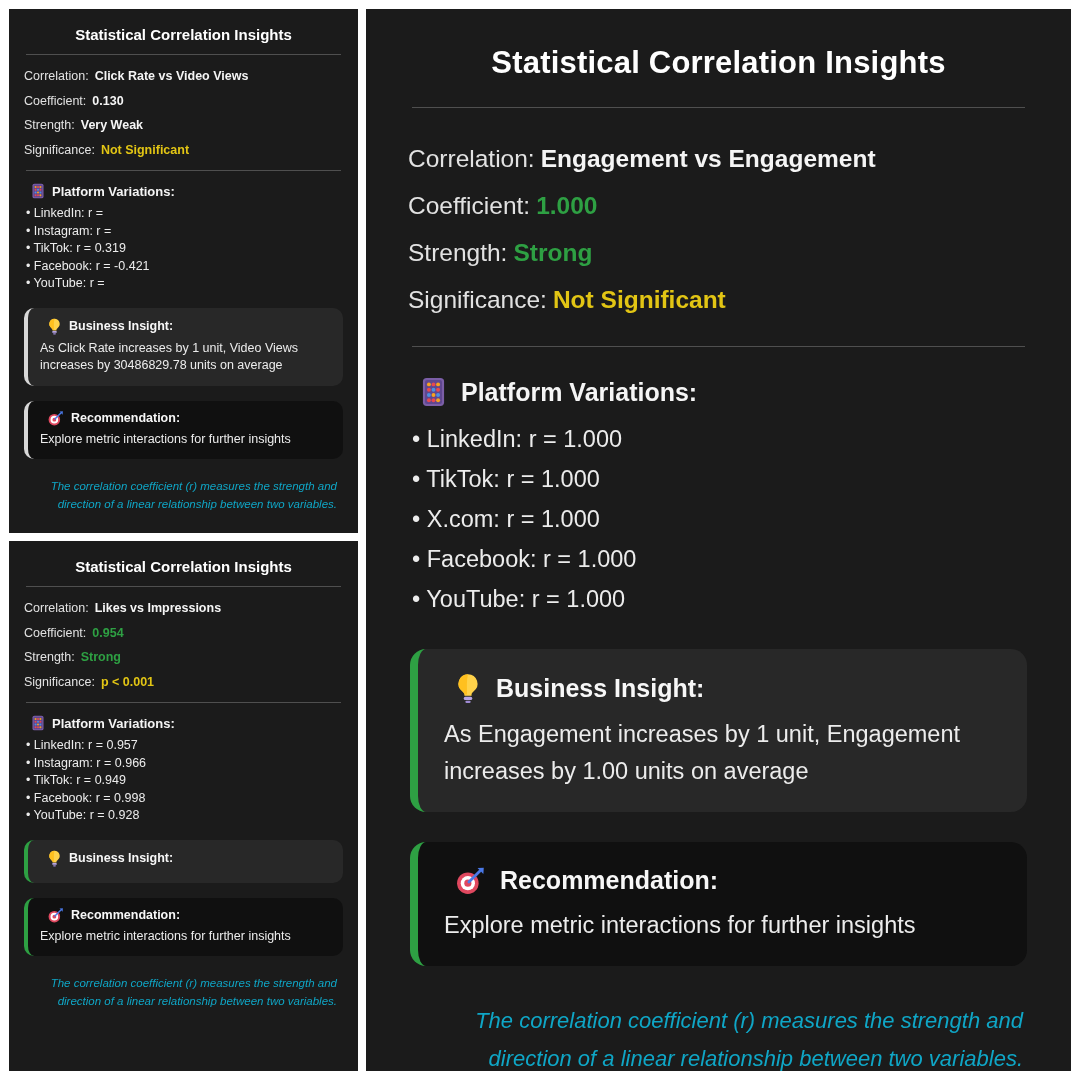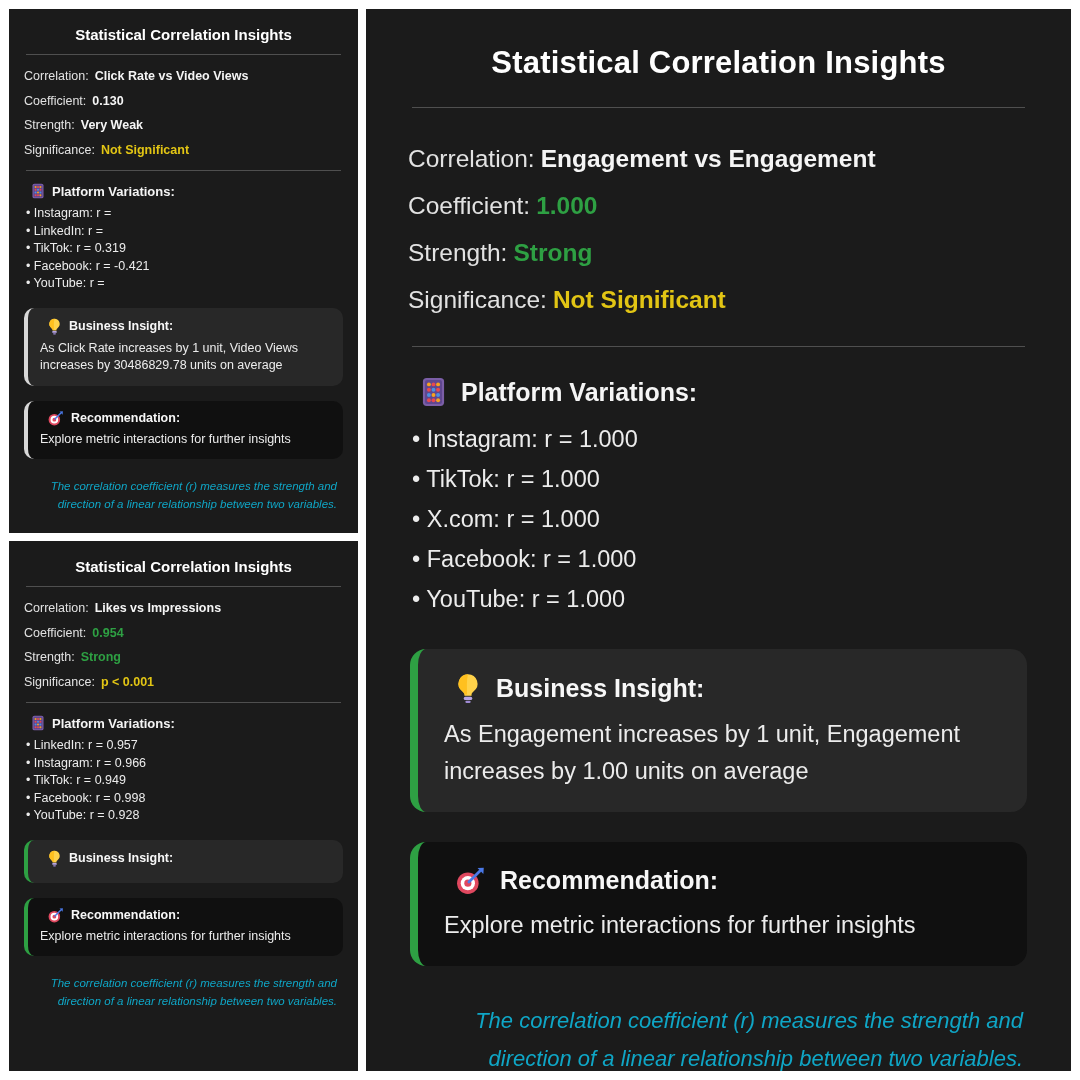--- a/index.html
+++ b/index.html
@@ -96,22 +96,22 @@
               <circle cx="10" cy="15.6" r="1.7" fill="#F6A21D"></circle>
               <circle cx="14" cy="15.6" r="1.7" fill="#4A90E2"></circle>
     <circle cx="6" cy="20.2" r="1.7" fill="#E8484F"></circle>
               <circle cx="10" cy="20.2" r="1.7" fill="#E8484F"></circle>
               <circle cx="14" cy="20.2" r="1.7" fill="#F6A21D"></circle>
   </svg>
           </span>
         <span>Platform Variations:</span>
       </div>
       <ul class="plist">
+        <li>• LinkedIn: r =</li>
         <li>• Instagram: r =</li>
-        <li>• LinkedIn: r =</li>
         <li>• TikTok: r = 0.319</li>
         <li>• Facebook: r = -0.421</li>
         <li>• YouTube: r =</li>
       </ul>
       <div class="ibox business" style="border-left-color:#D8D8D8">
         <div class="btitle">
           <span class="icon ic-bulb">
               <svg viewBox="0 0 20 26" xmlns="http://www.w3.org/2000/svg">
     <path d="M10 1a8 8 0 0 0-4.6 14.5c.9.7 1.6 1.6 1.6 2.6v.9h6v-.9c0-1 .7-1.9 1.6-2.6A8 8 0 0 0 10 1z" fill="#FFD24A"></path>
     <path d="M10 1a8 8 0 0 0-4.6 14.5c.9.7 1.6 1.6 1.6 2.6h2.2C9.2 12 8.6 6 10 1z" fill="#FFC01F"></path>
@@ -248,21 +248,21 @@
             <circle cx="10" cy="15.6" r="1.7" fill="#F6A21D"></circle>
             <circle cx="14" cy="15.6" r="1.7" fill="#4A90E2"></circle>
     <circle cx="6" cy="20.2" r="1.7" fill="#E8484F"></circle>
             <circle cx="10" cy="20.2" r="1.7" fill="#E8484F"></circle>
             <circle cx="14" cy="20.2" r="1.7" fill="#F6A21D"></circle>
   </svg>
         </span>
       <span>Platform Variations:</span>
     </div>
     <ul class="plist">
-      <li>• Instagram: r = 1.000</li>
+      <li>• LinkedIn: r = 1.000</li>
       <li>• TikTok: r = 1.000</li>
       <li>• X.com: r = 1.000</li>
       <li>• Facebook: r = 1.000</li>
       <li>• YouTube: r = 1.000</li>
     </ul>
     <div class="ibox business" style="border-left-color:#2EA043">
       <div class="btitle">
         <span class="icon ic-bulb">
             <svg viewBox="0 0 20 26" xmlns="http://www.w3.org/2000/svg">
     <path d="M10 1a8 8 0 0 0-4.6 14.5c.9.7 1.6 1.6 1.6 2.6v.9h6v-.9c0-1 .7-1.9 1.6-2.6A8 8 0 0 0 10 1z" fill="#FFD24A"></path>

